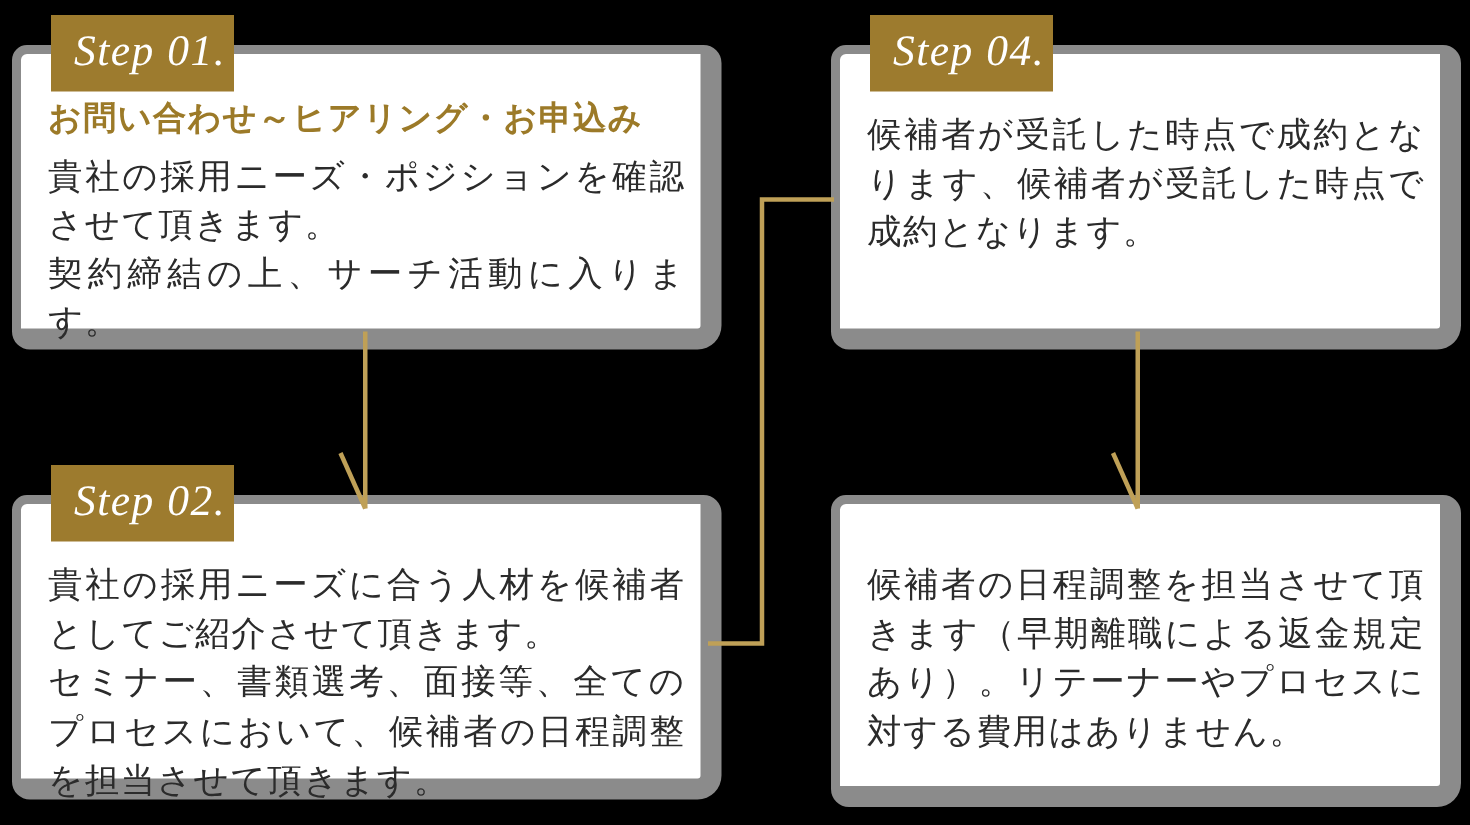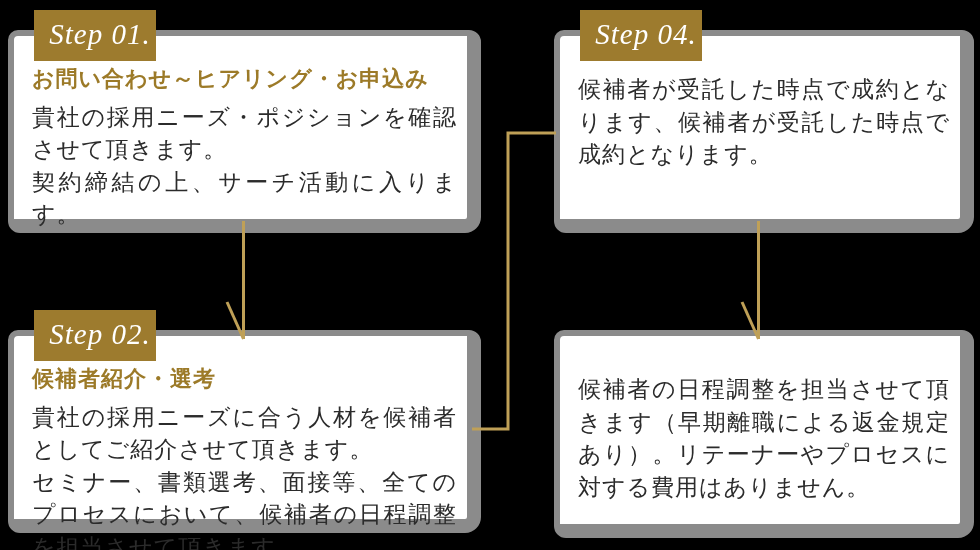--- a/index.html
+++ b/index.html
@@ -96,21 +96,20 @@
       <p class="step-body">貴社の採用ニーズ・ポジションを確認させて頂きます。
 契約締結の上、サーチ活動に入ります。</p>
     </div>
     <div class="tab">
       <span class="tab-label">Step 01.</span>
     </div>
   </div>
 
   <div class="step step-2">
     <div class="card">
-      <h3 class="step-title">候補者紹介・選考</h3>
       <p class="step-body">貴社の採用ニーズに合う人材を候補者としてご紹介させて頂きます。
 セミナー、書類選考、面接等、全てのプロセスにおいて、候補者の日程調整を担当させて頂きます。</p>
     </div>
     <div class="tab">
       <span class="tab-label">Step 02.</span>
     </div>
   </div>
 
   <div class="step step-3">
     <div class="card">

